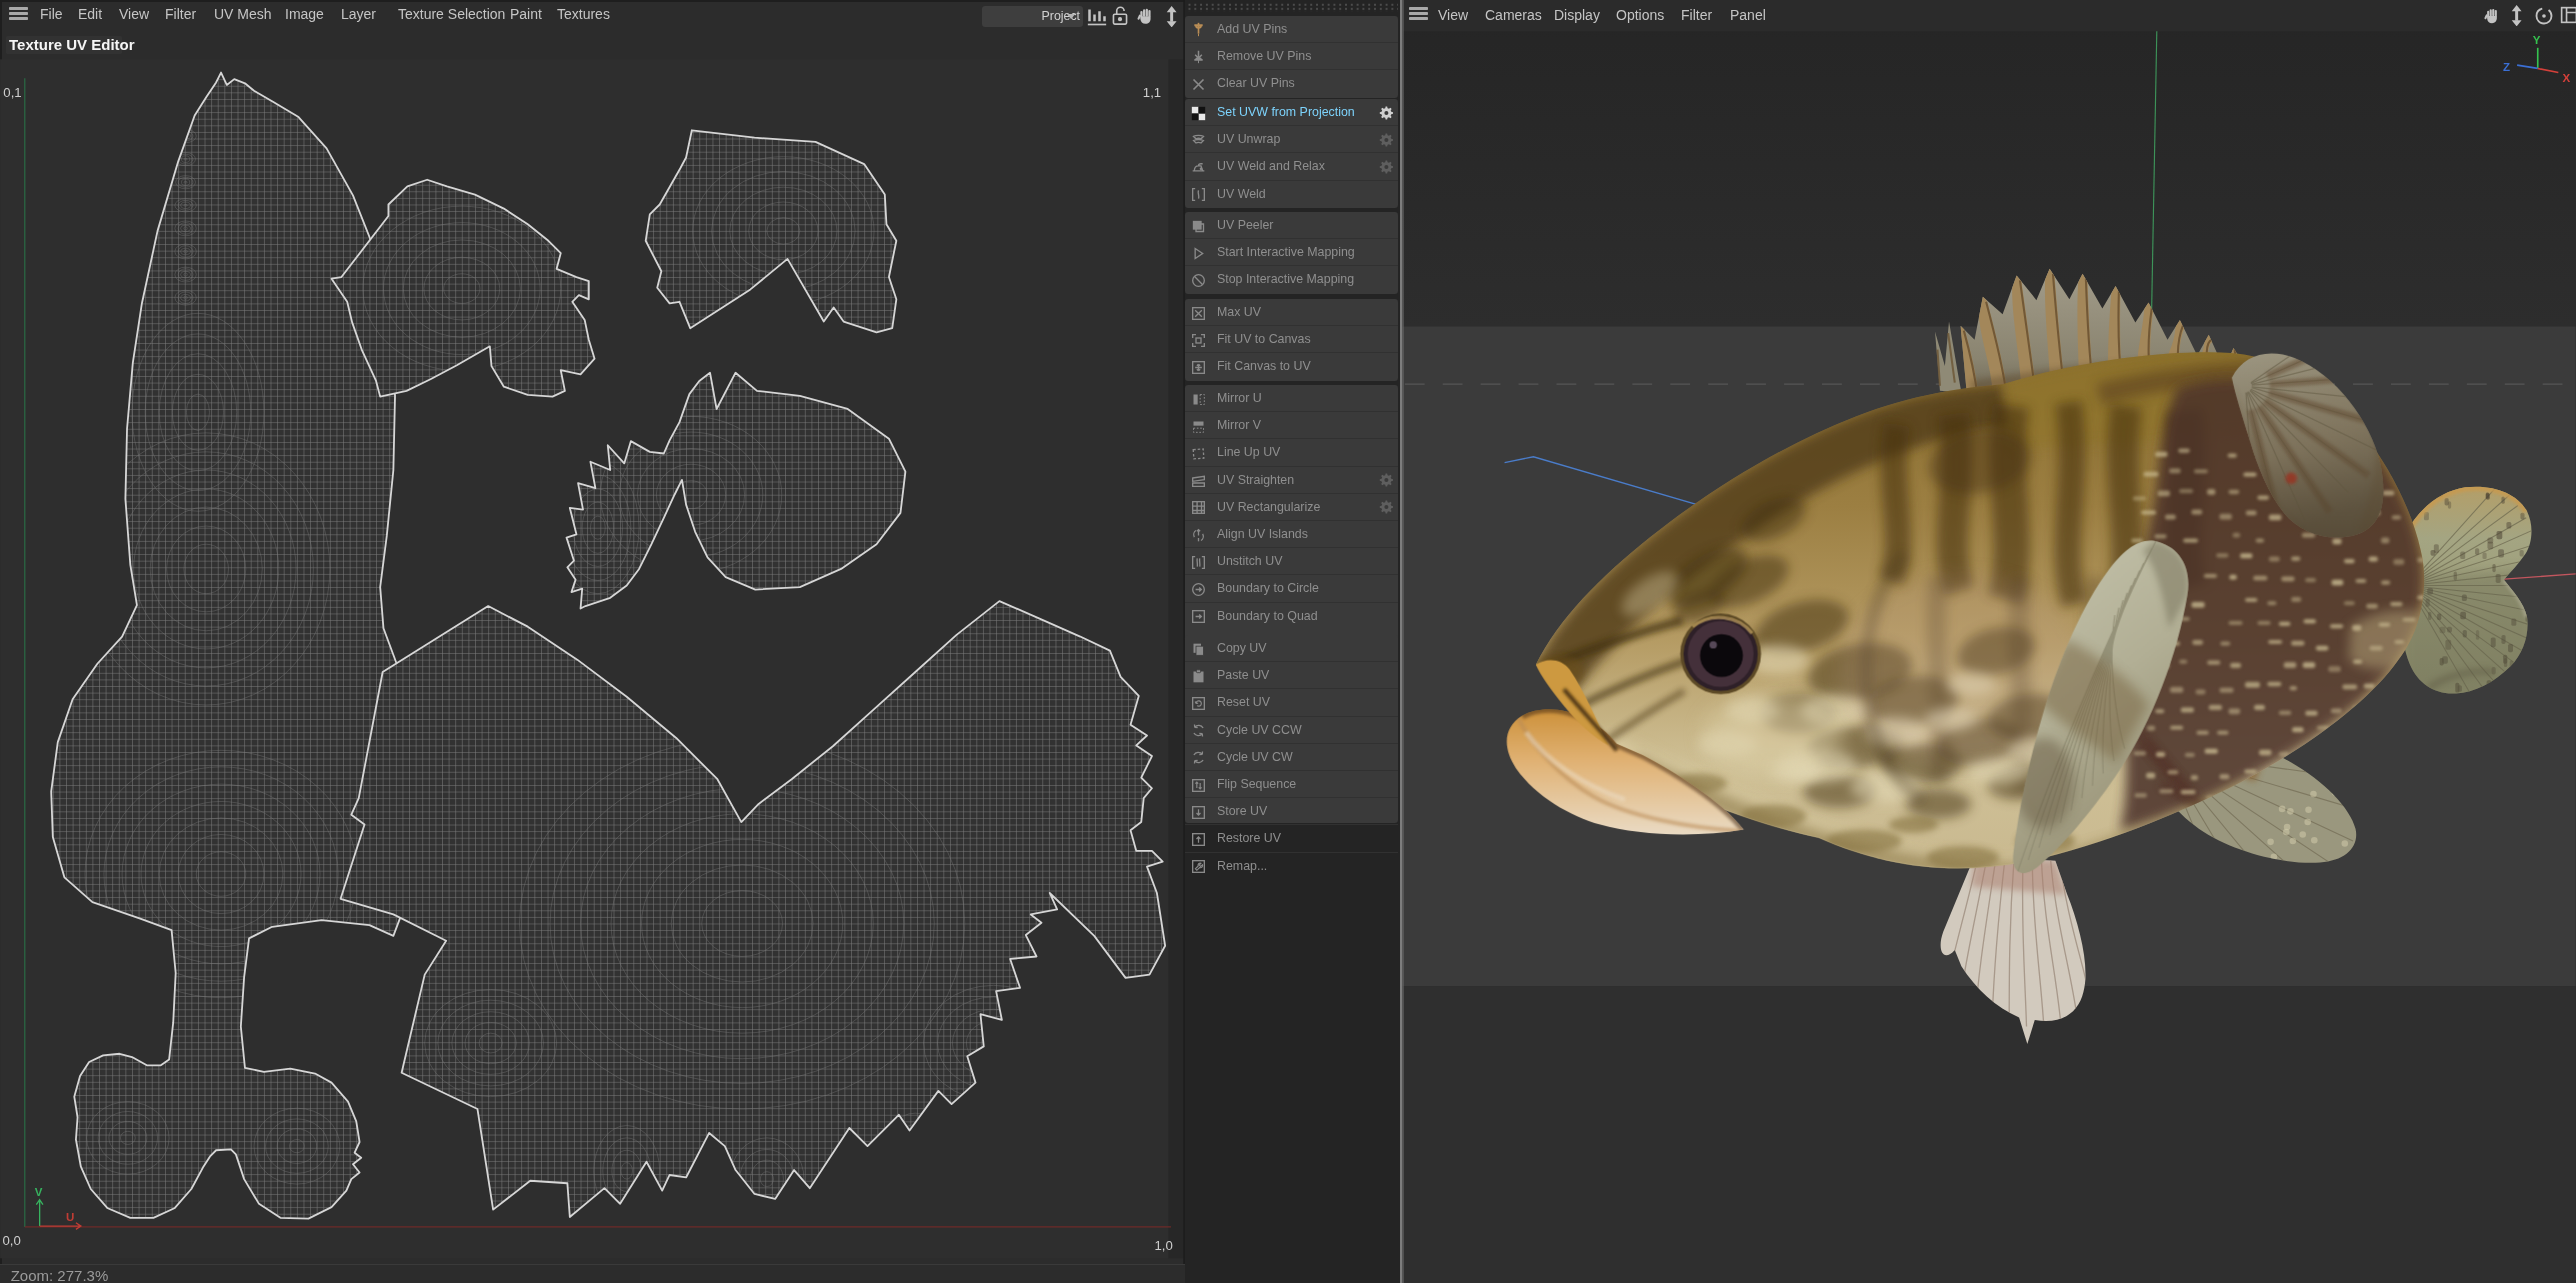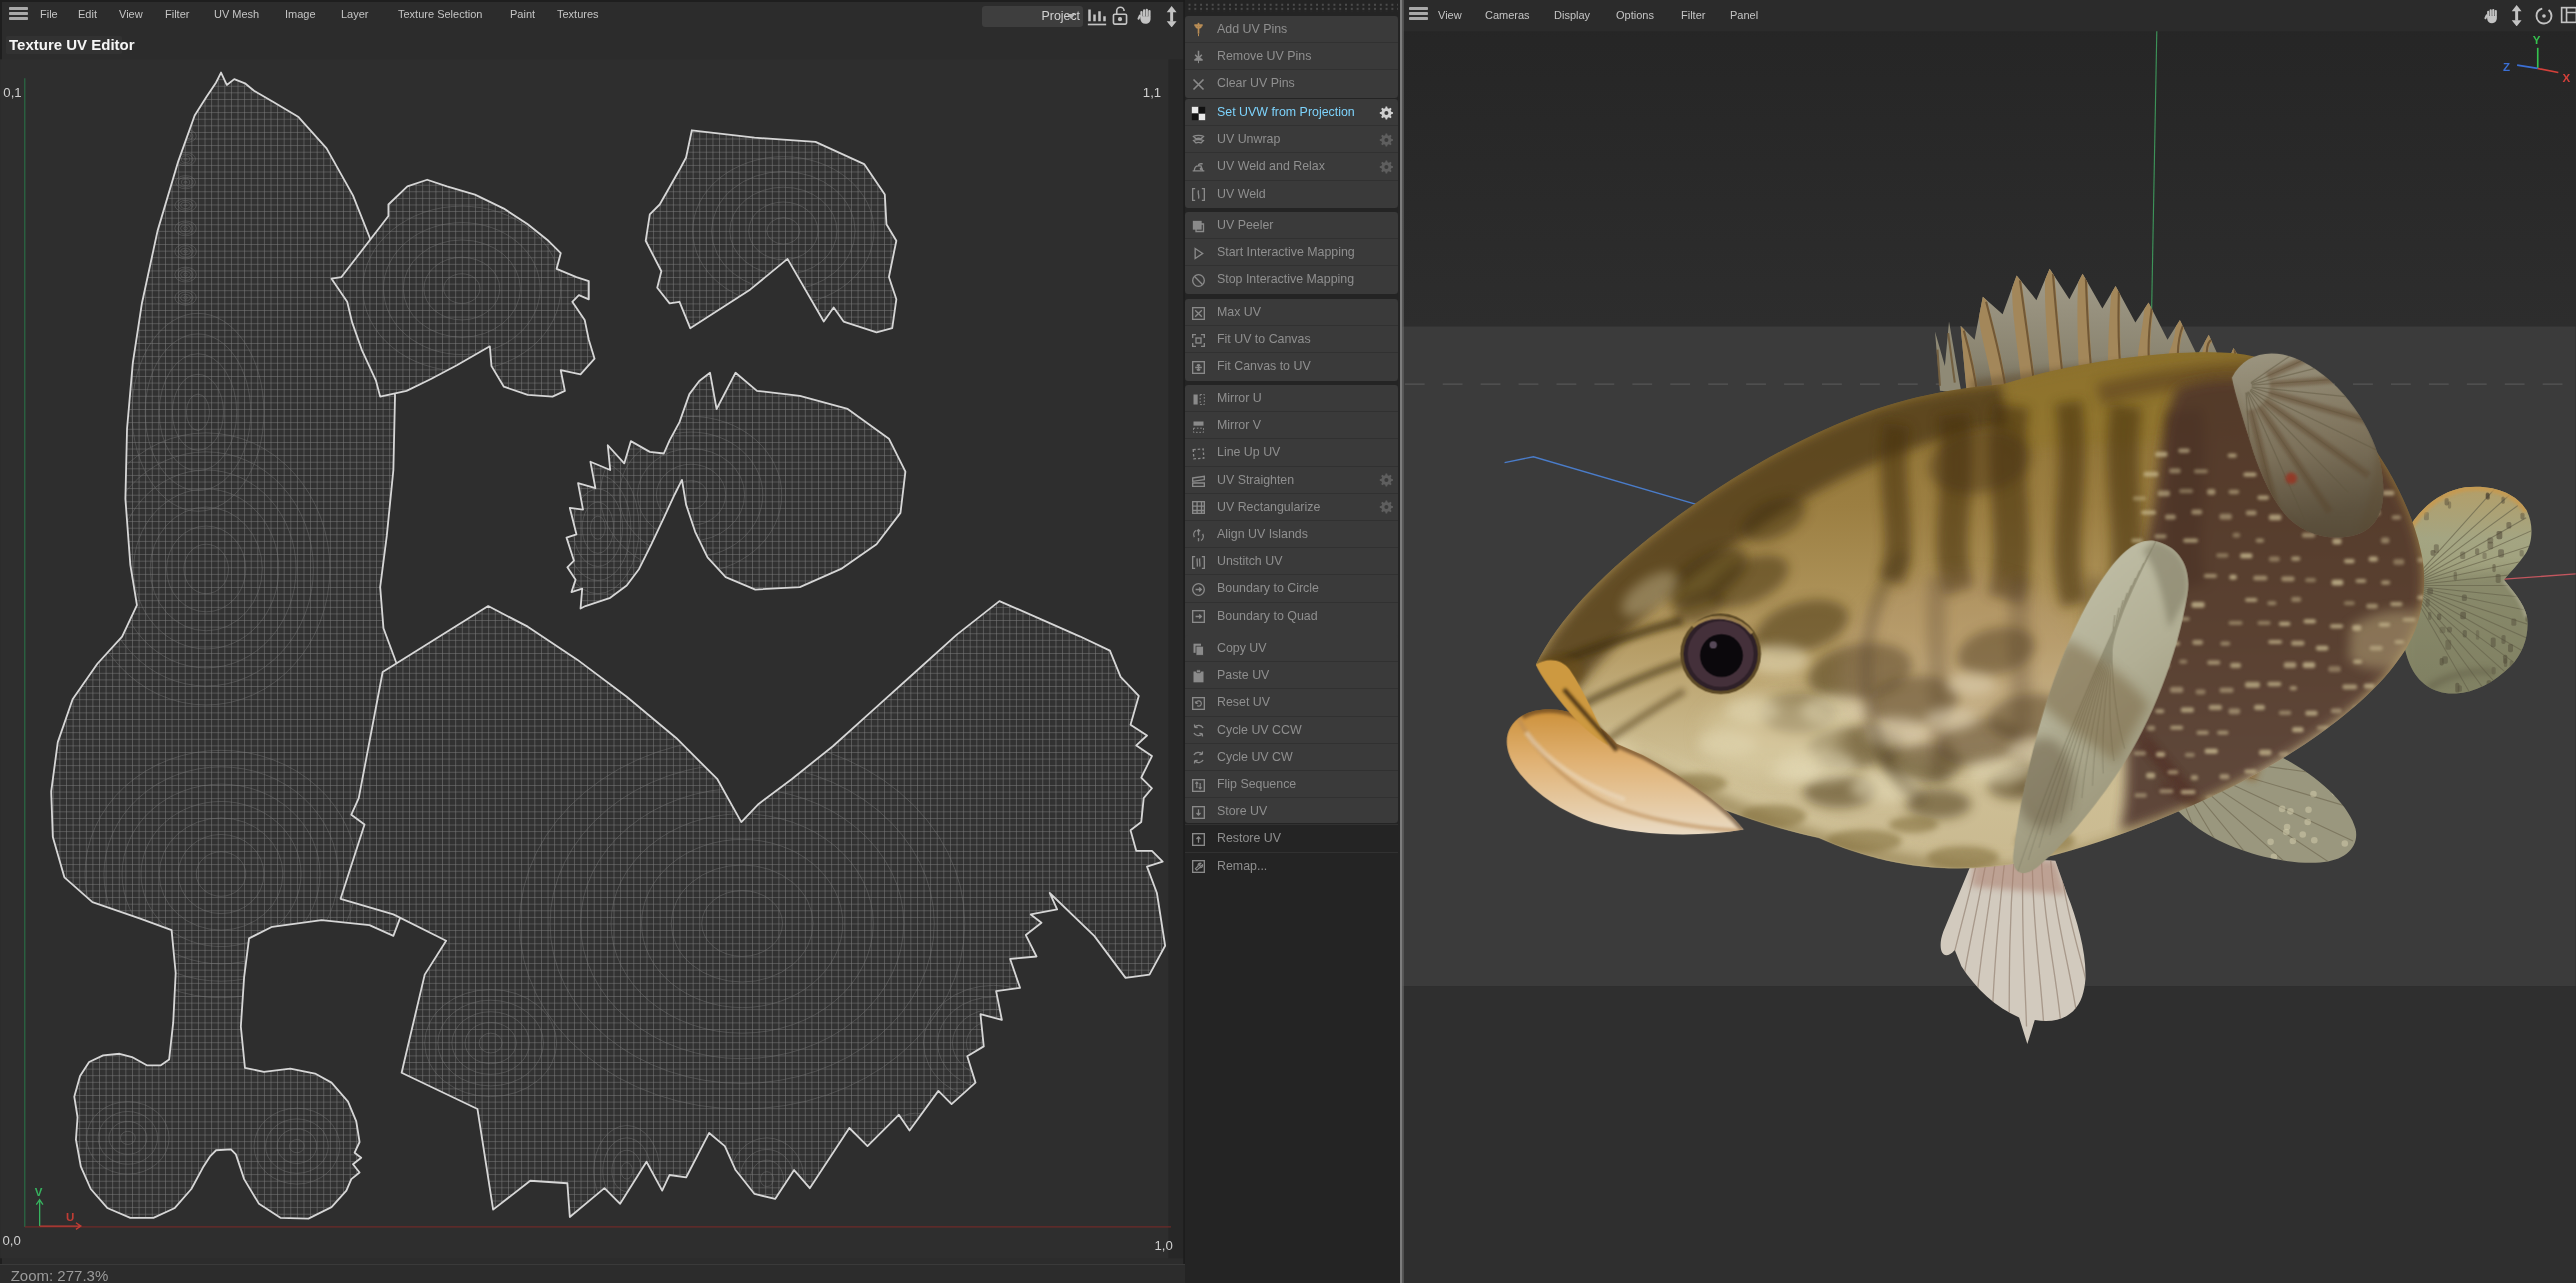--- a/index.html
+++ b/index.html
@@ -2,21 +2,21 @@
 <html style="font-size:13px"><head>
 <meta charset="utf-8">
 <style>
 html,body{margin:0;padding:0;}
 body{width:2576px;height:1283px;background:#1f1f1f;overflow:hidden;
   font-family:"Liberation Sans",sans-serif;-webkit-font-smoothing:antialiased;}
 .abs{position:absolute;}
 #leftpanel{position:absolute;left:0;top:0;width:1185px;height:1283px;background:#2c2c2c;}
 #midpanel{position:absolute;left:1185px;top:0;width:217px;height:1283px;background:#242424;}
 #rightpanel{position:absolute;left:1402px;top:0;width:1174px;height:1283px;background:#2b2b2b;}
-.menutext{position:absolute;top:0;height:27px;line-height:28px;font-size:11px;color:#c5c5c5;white-space:nowrap;}
+.menutext{position:absolute;top:0;height:27px;line-height:28px;font-size:14px;color:#c5c5c5;white-space:nowrap;}
 .hamb{position:absolute;width:19px;height:12.4px;}
 .hamb div{height:2.5px;background:#a8a8a8;margin-bottom:2.5px;border-radius:0.8px;}
 .mgroup{position:absolute;left:0px;width:213px;background:#3a3a3a;border-radius:3.3px;}
 .mitem{position:relative;height:27px;line-height:27px;}
 .mitem + .mitem{border-top:0.8px solid #313131;margin-top:-0.8px;}
 .mlabel{position:absolute;left:32px;top:0;font-size:12.4px;color:#8f8f8f;white-space:nowrap;}
 .mlabel.on{color:#7dd3fc;}
 .micon{position:absolute;left:5.8px;top:6.6px;width:15px;height:15px;}
 .gear{position:absolute;right:5px;top:6.6px;width:14px;height:14px;}
 #griptop{position:absolute;left:1185px;top:1.6px;width:213px;height:10px;

